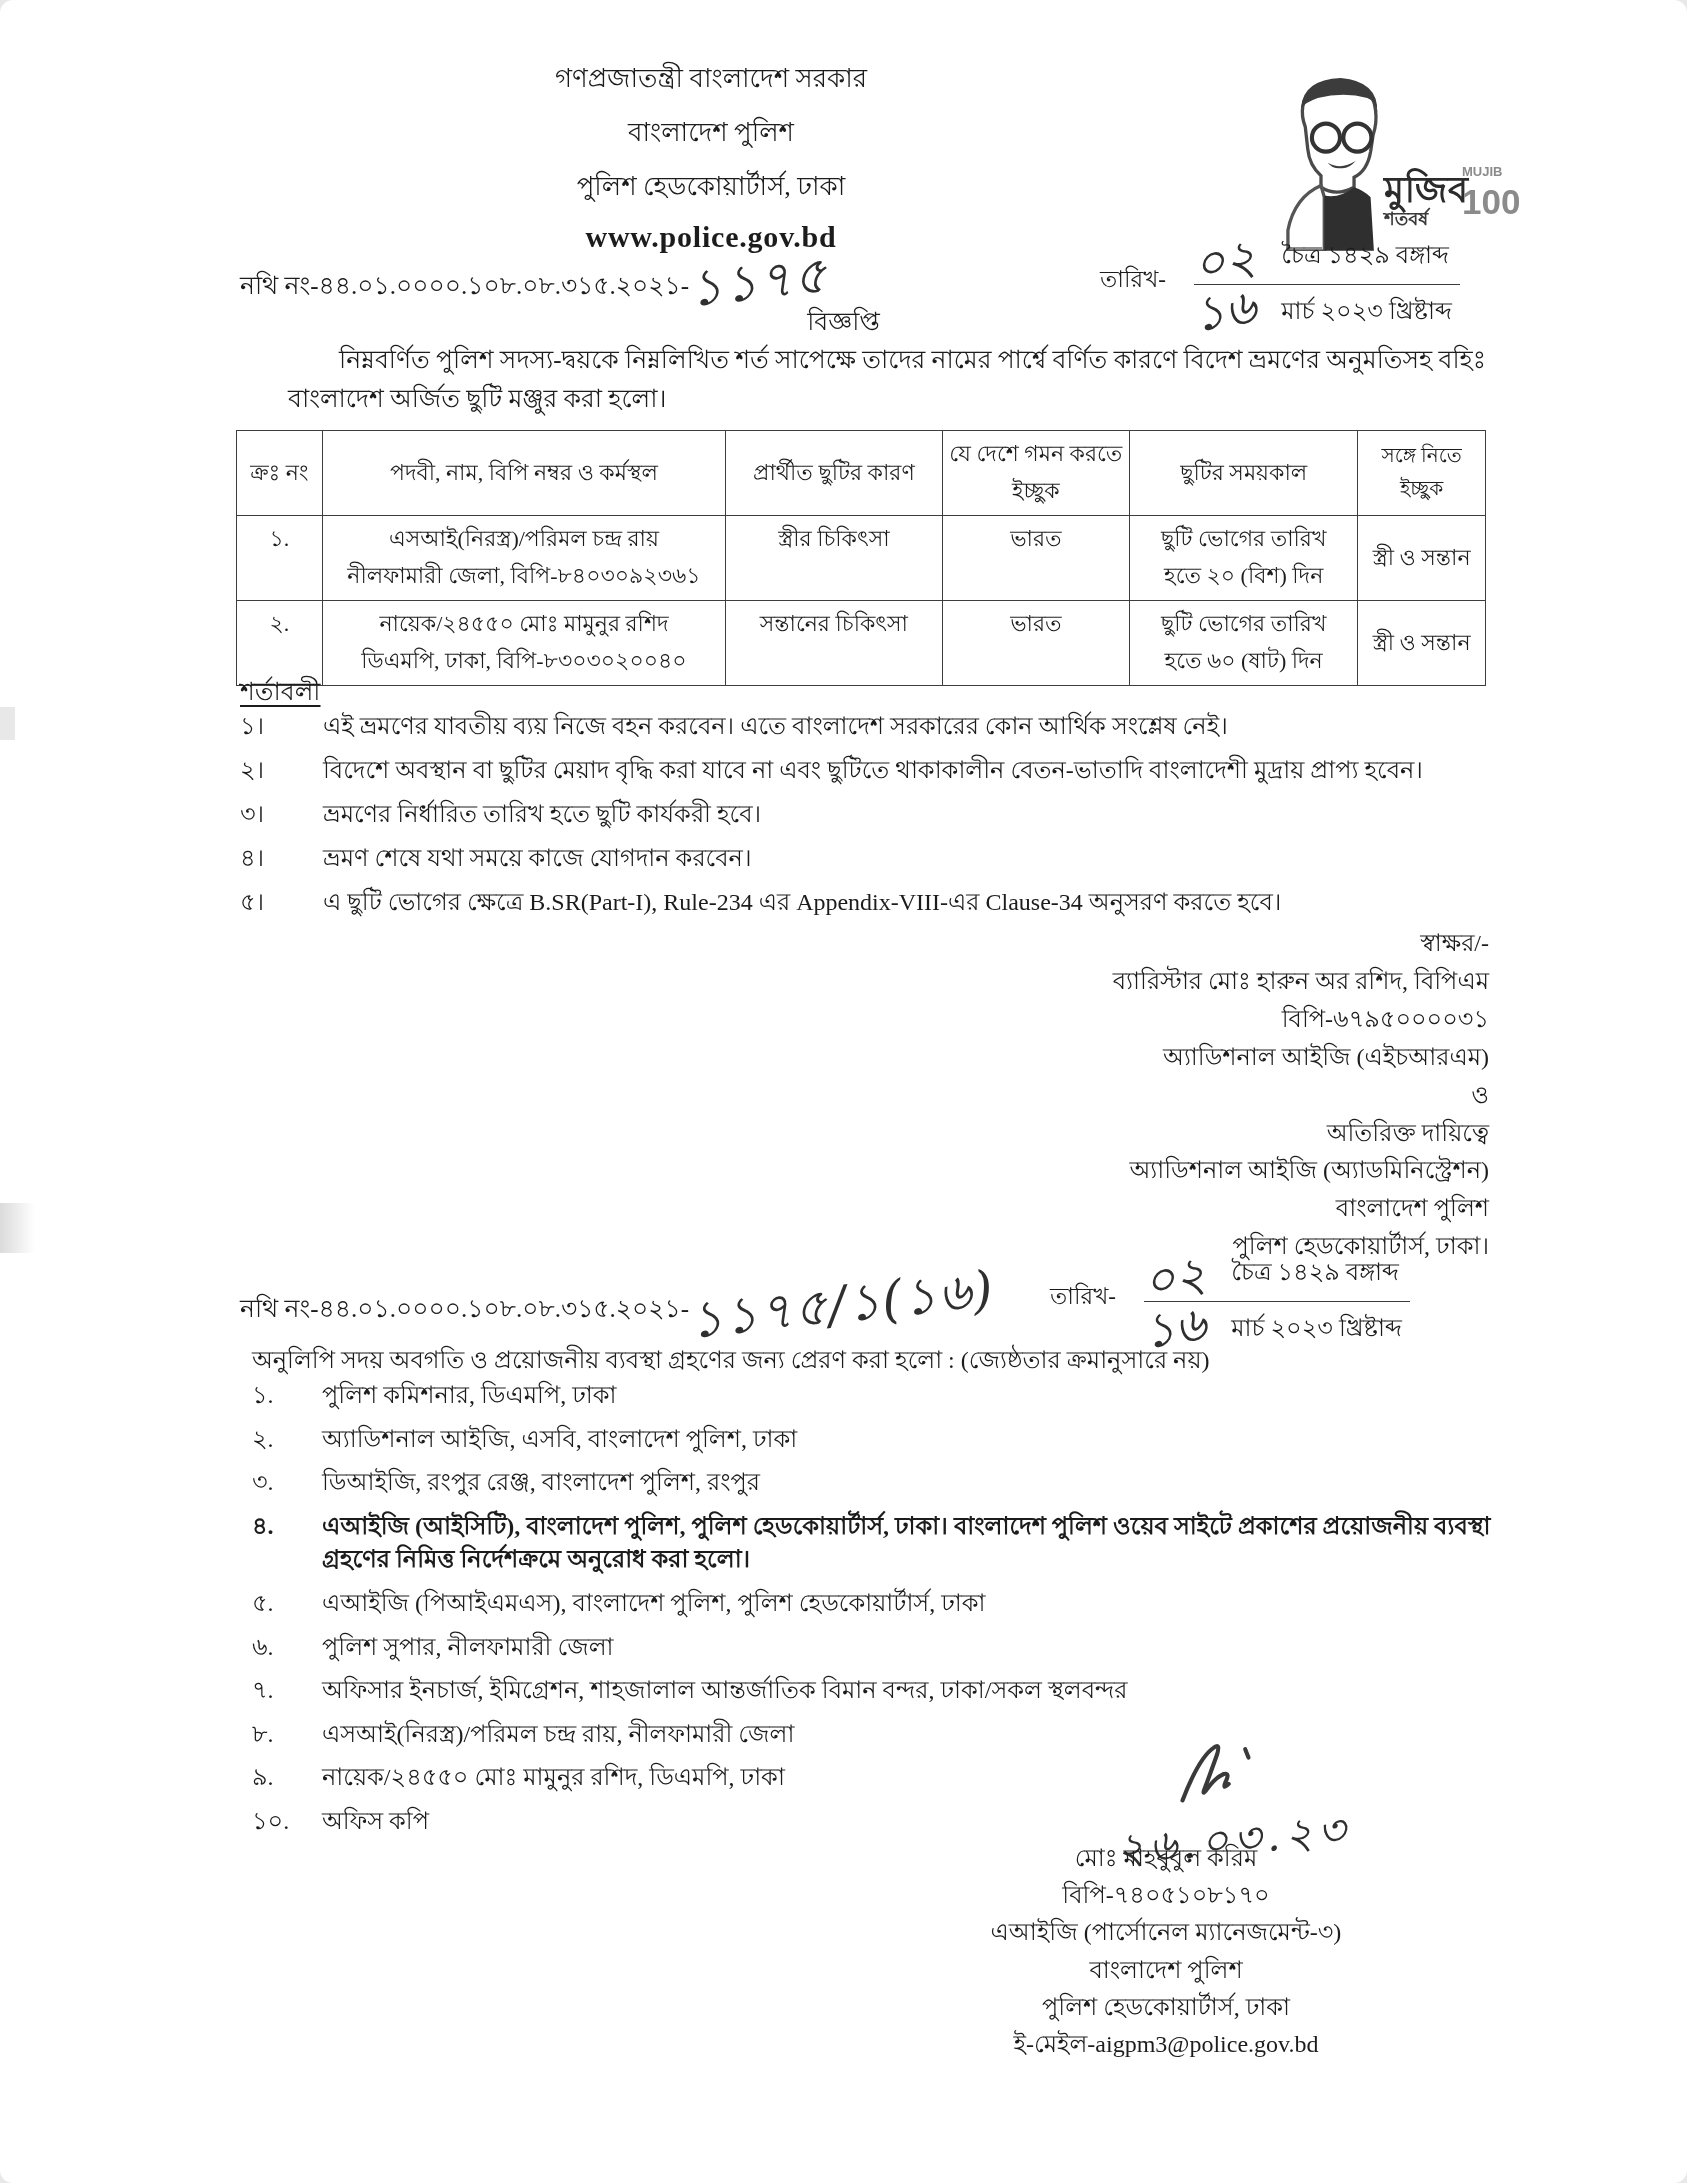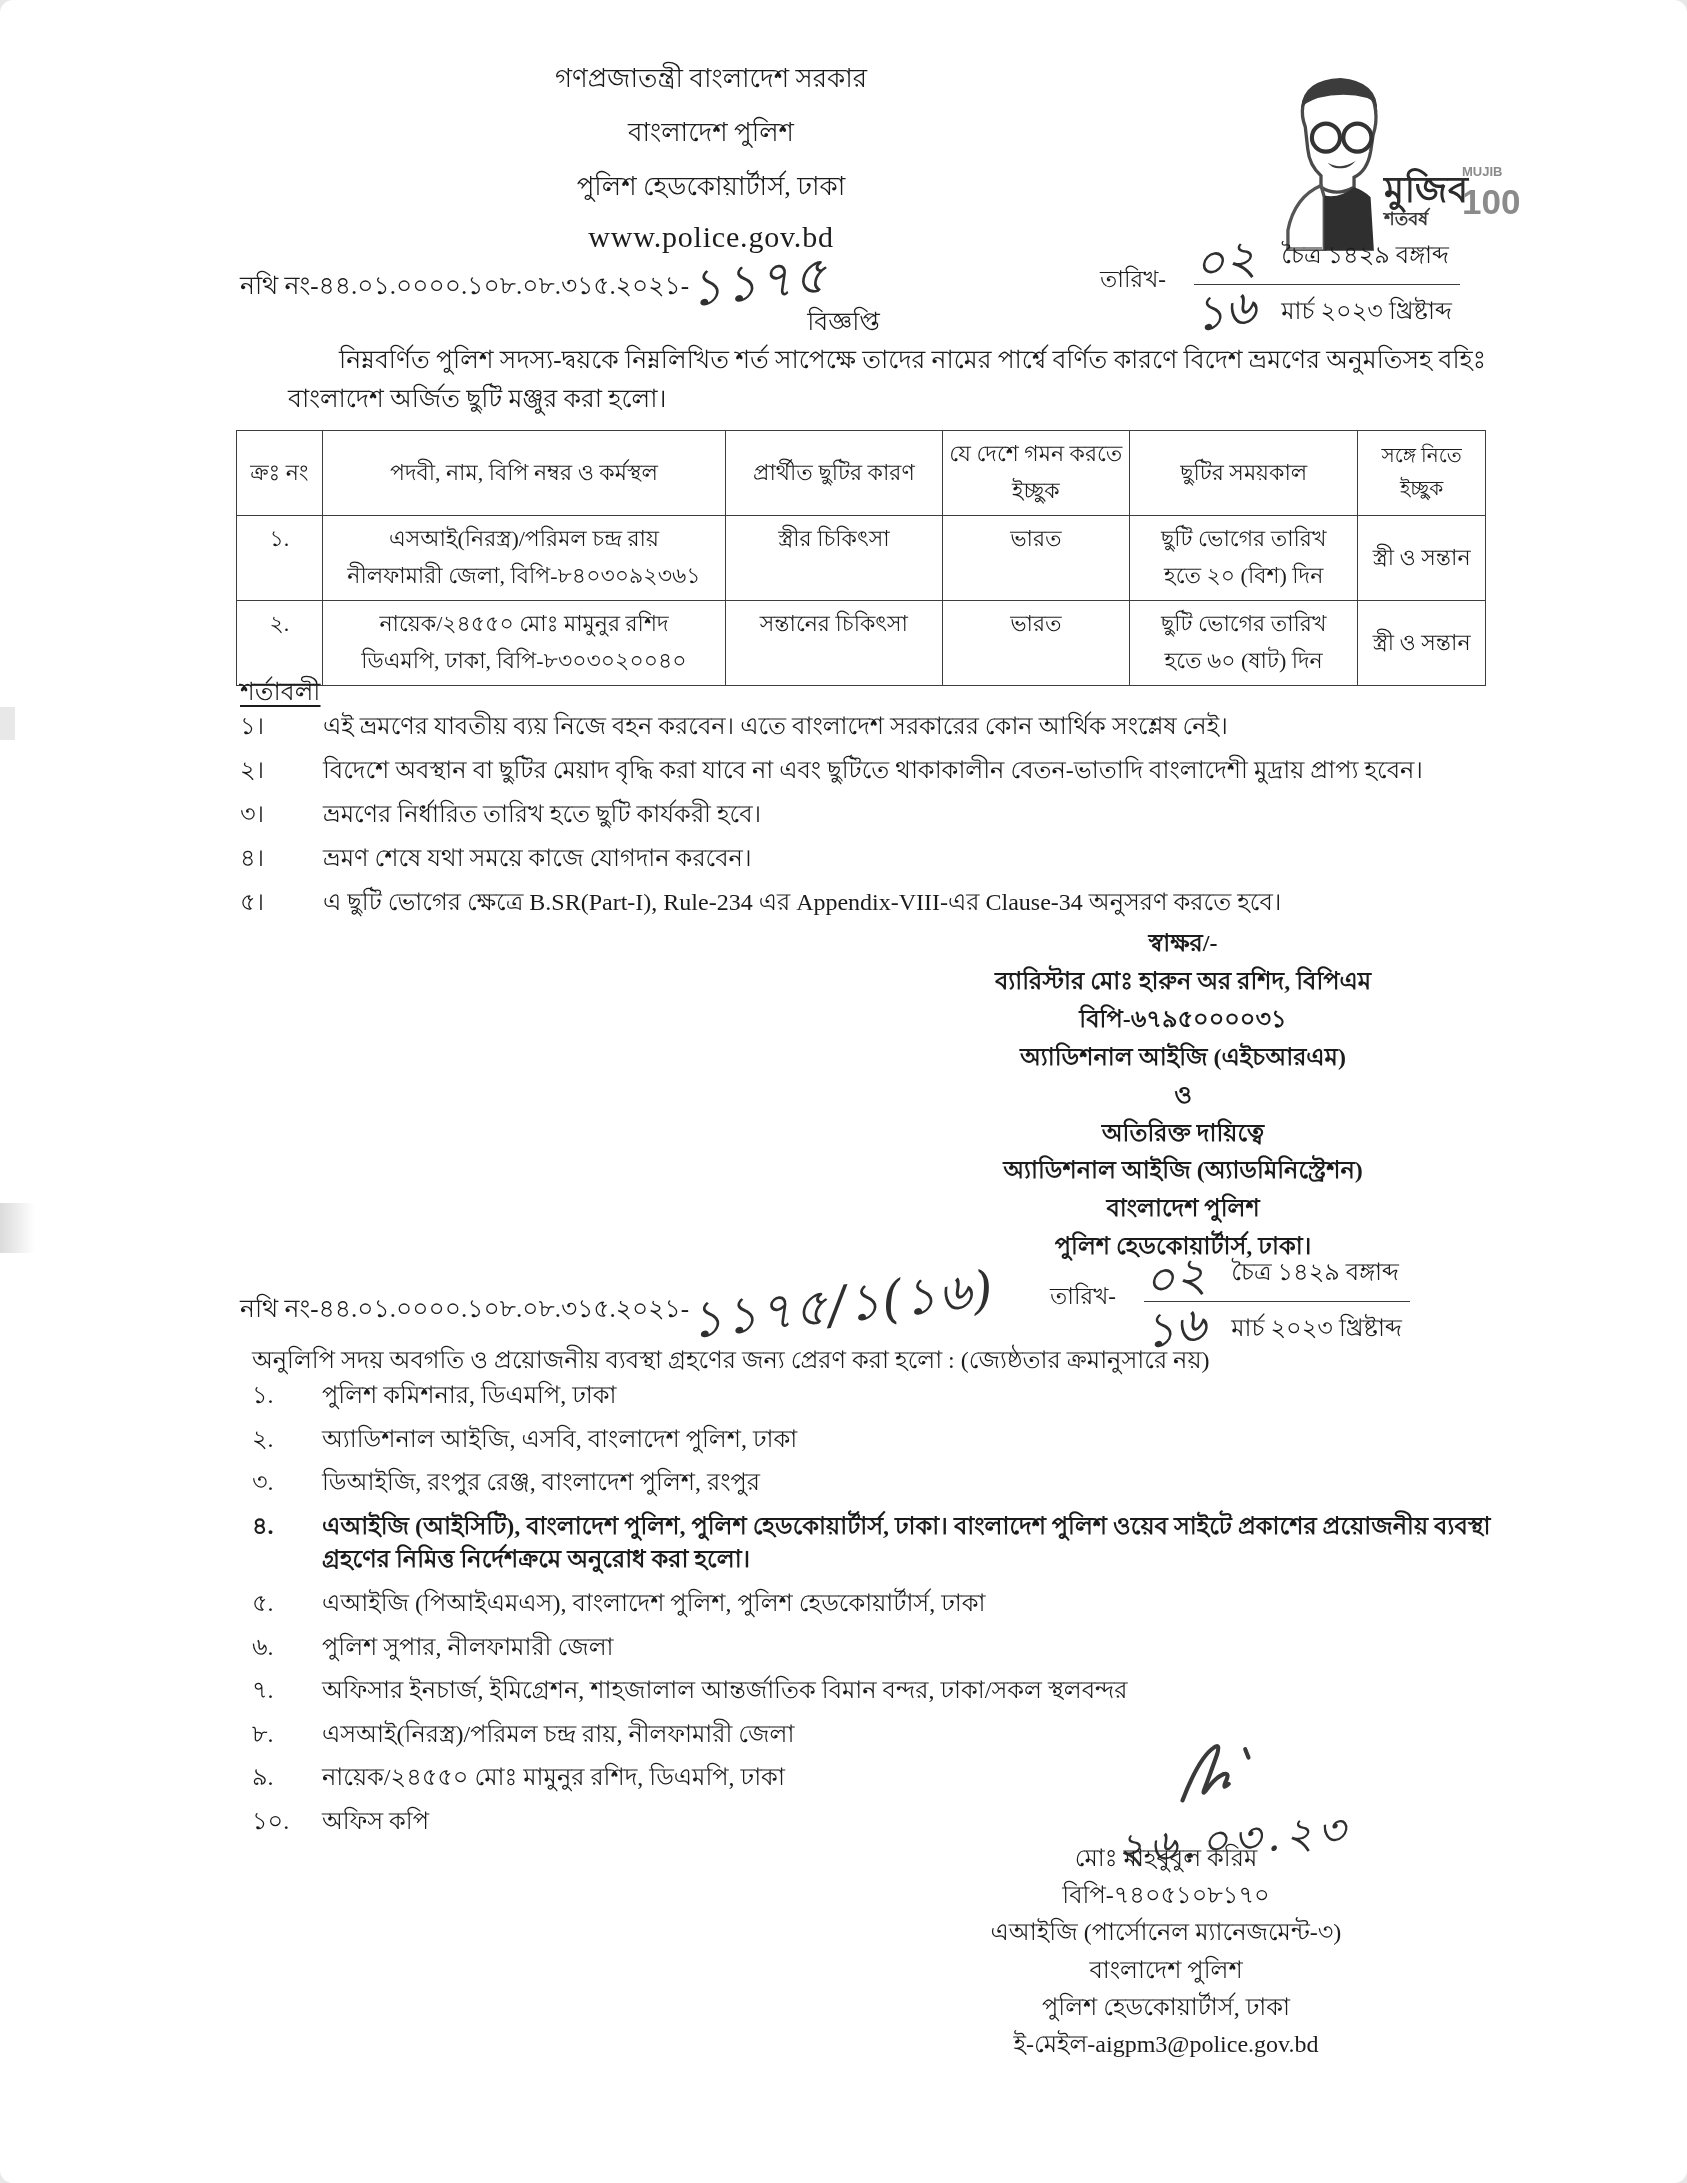--- a/index.html
+++ b/index.html
@@ -10,21 +10,21 @@
     font-family:"Liberation Serif","DejaVu Serif",serif;
     color:#1c1c1c;
     overflow:hidden;
     border-radius:13px;
   }
   .abs{position:absolute;}
 
   
   .doc-header{left:0;top:58px;width:1422px;text-align:center;}
   .doc-header div{margin-bottom:10px;font-size:26px;}
-  .doc-header .website{font-size:30px;letter-spacing:0.8px;margin-top:5px;}
+  .doc-header .website{font-size:30px;letter-spacing:0.8px;margin-top:5px;font-weight:bold;}
 
   
   .logo{left:1278px;top:73px;width:232px;height:190px;}
   .logo svg{position:absolute;left:0;top:0;}
   .logo .bn-big{position:absolute;left:106px;top:89px;font-size:36px;font-weight:bold;color:#2b2b2b;letter-spacing:0.8px;}
   .logo .bn-small{position:absolute;left:106px;top:132px;font-size:18px;font-weight:bold;color:#3a3a3a;}
   .logo .en{position:absolute;left:184px;top:91px;font-size:13px;color:#8b8b8b;font-family:"Liberation Sans",sans-serif;font-weight:bold;}
   .logo .num{position:absolute;left:184px;top:109px;font-size:35px;color:#8b8b8b;font-family:"Liberation Sans",sans-serif;font-weight:bold;}
 
   
@@ -62,21 +62,21 @@
   .col-with{width:116px;font-size:20px;}
 
   
   .cond-title{left:240px;top:672px;font-size:25px;text-decoration:underline;text-underline-offset:5px;}
   .cond-list{left:240px;top:710px;width:1290px;}
   .cond-item{display:flex;margin-bottom:11.6px;font-size:24px;line-height:1.35;}
   .cond-num{width:83px;flex:0 0 83px;}
   .cond-text{flex:1;}
 
   
-  .sig1{left:877px;top:925px;width:612px;text-align:center;font-size:24px;line-height:1.58;font-weight:bold;}
+  .sig1{left:877px;top:925px;width:612px;text-align:right;font-size:24px;line-height:1.58;}
   .sig2{left:860px;top:1840px;width:612px;text-align:center;font-size:24px;line-height:1.55;}
   .sig2-hand{left:1116px;top:1741px;width:413px;}
   .sig2-hand svg{display:block;margin-left:50px;}
 
   
   .copy-intro{left:252px;top:1341px;font-size:24px;}
   .copy-list{left:252px;top:1379px;width:1265px;}
   .copy-item{display:flex;margin-bottom:10px;font-size:24px;line-height:1.4;}
   .copy-num{width:70px;flex:0 0 70px;}
   .copy-text{flex:1;}

